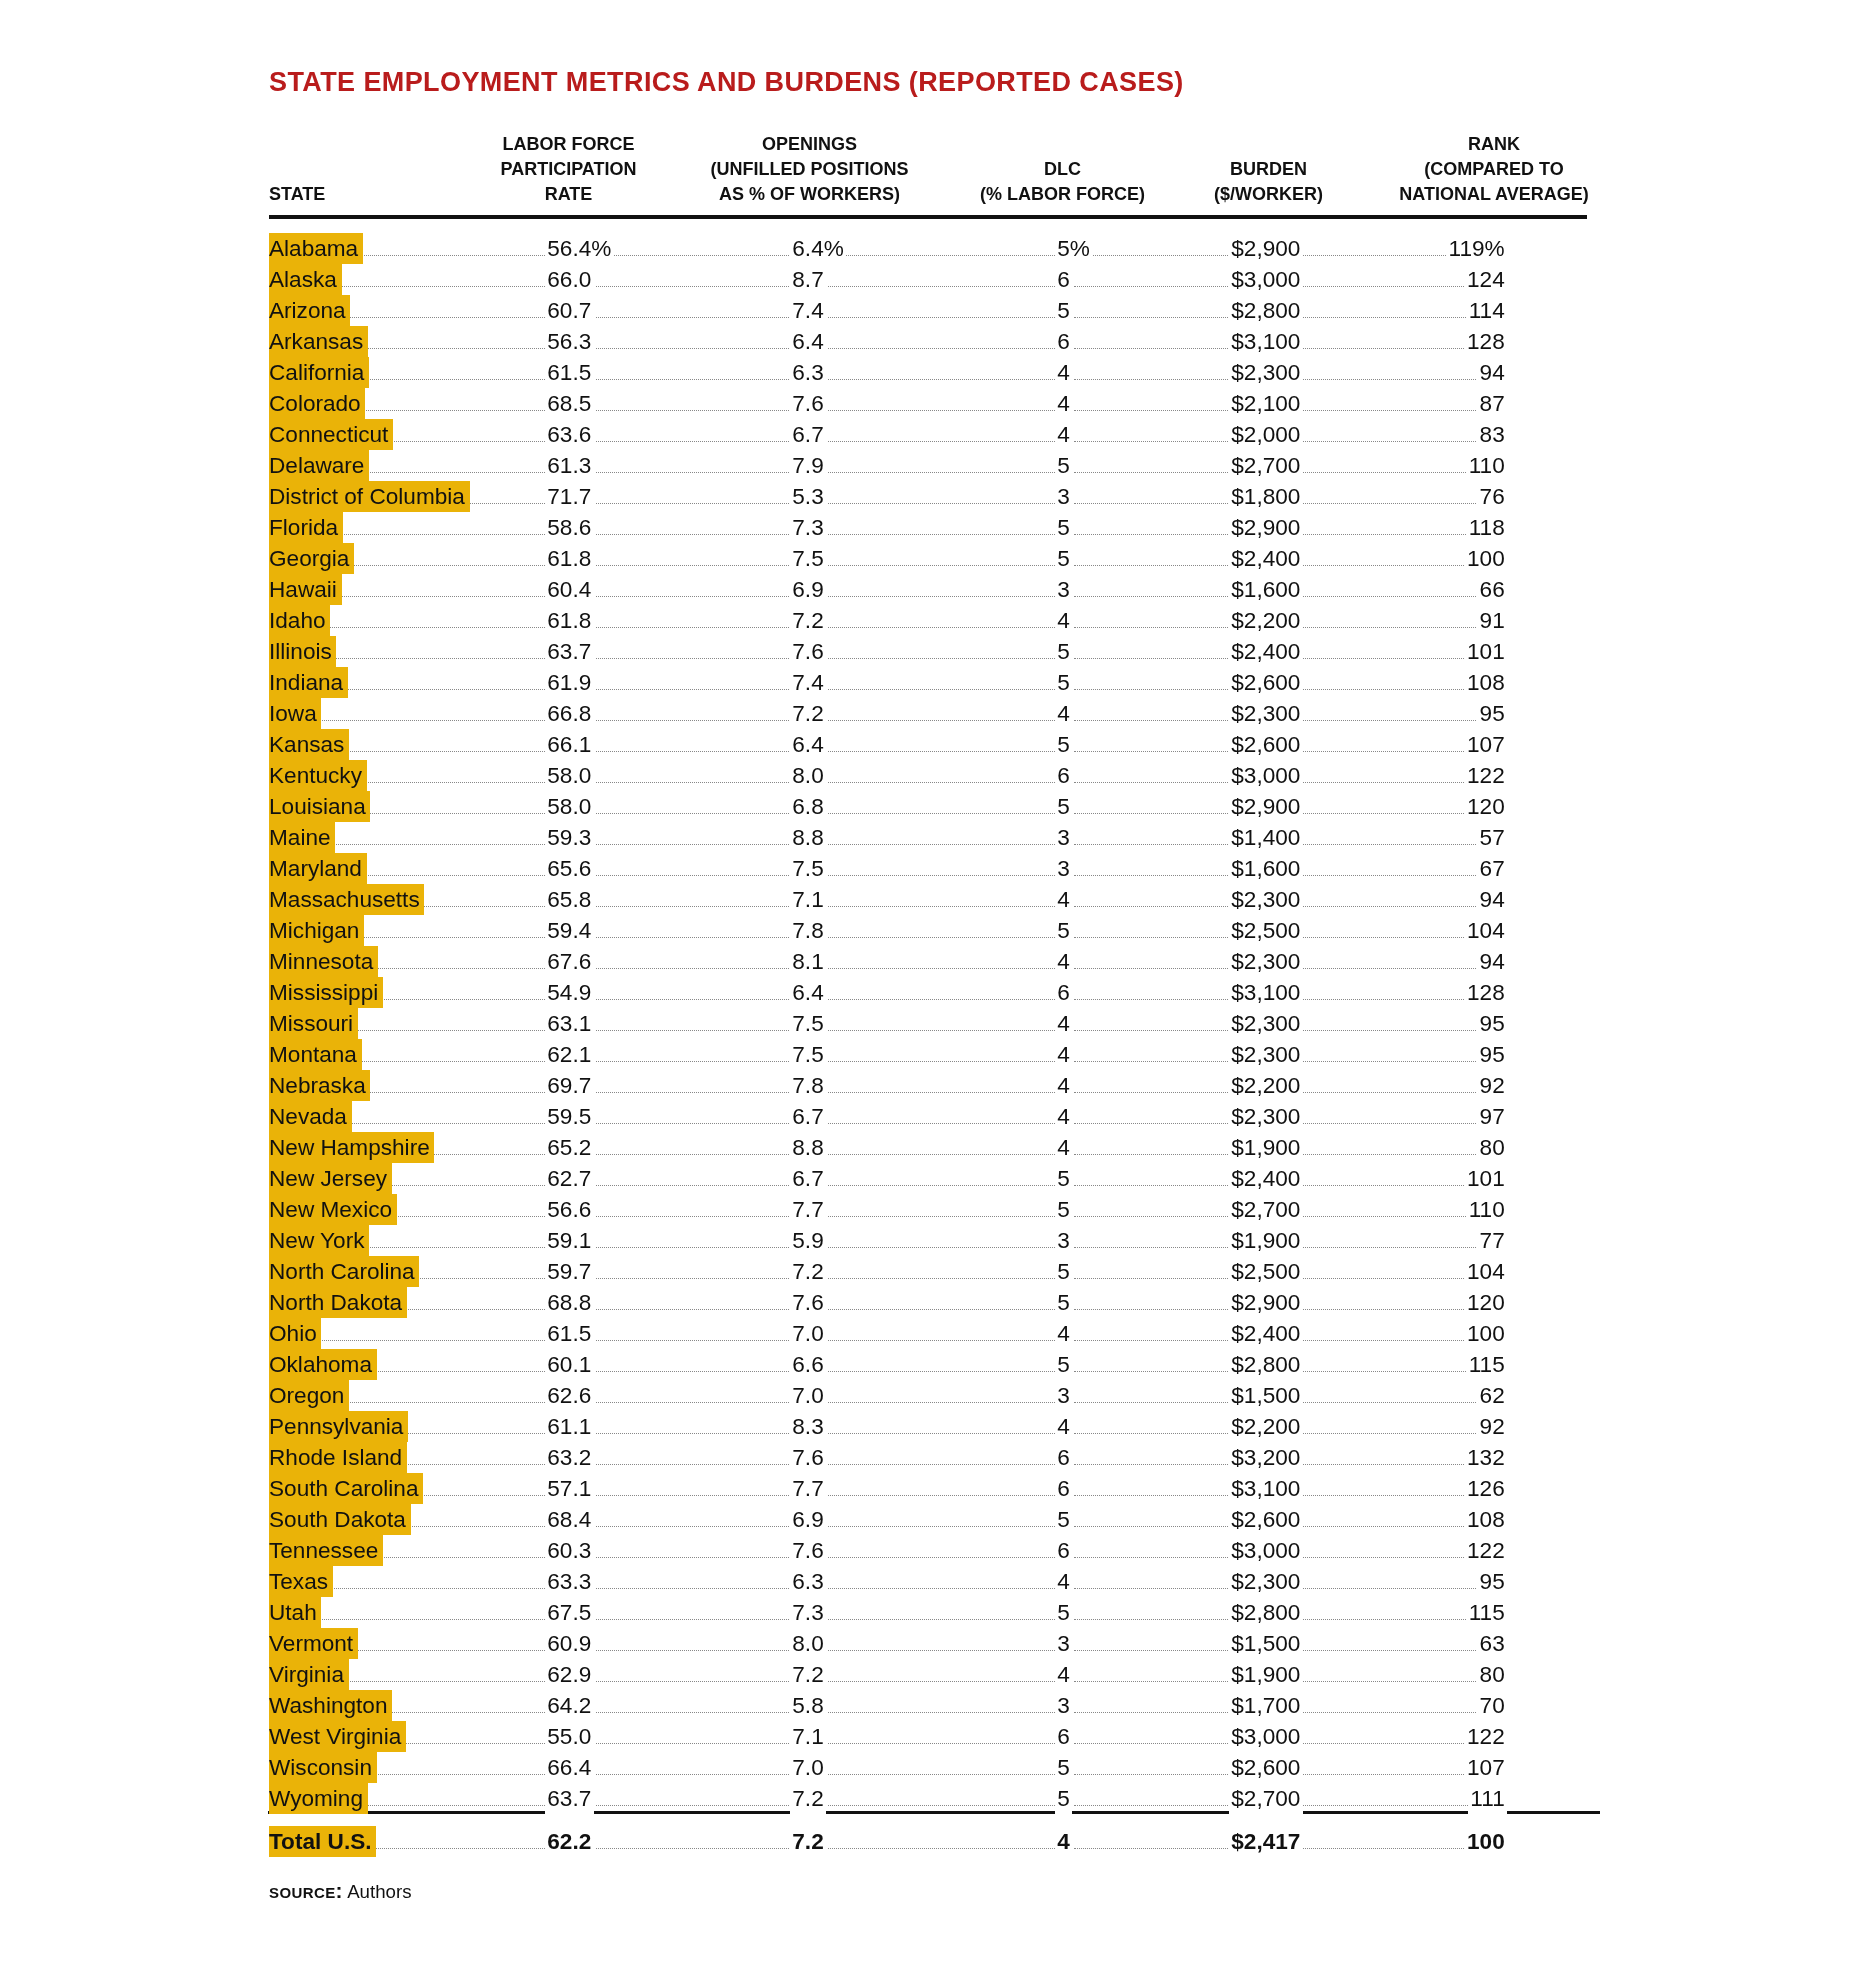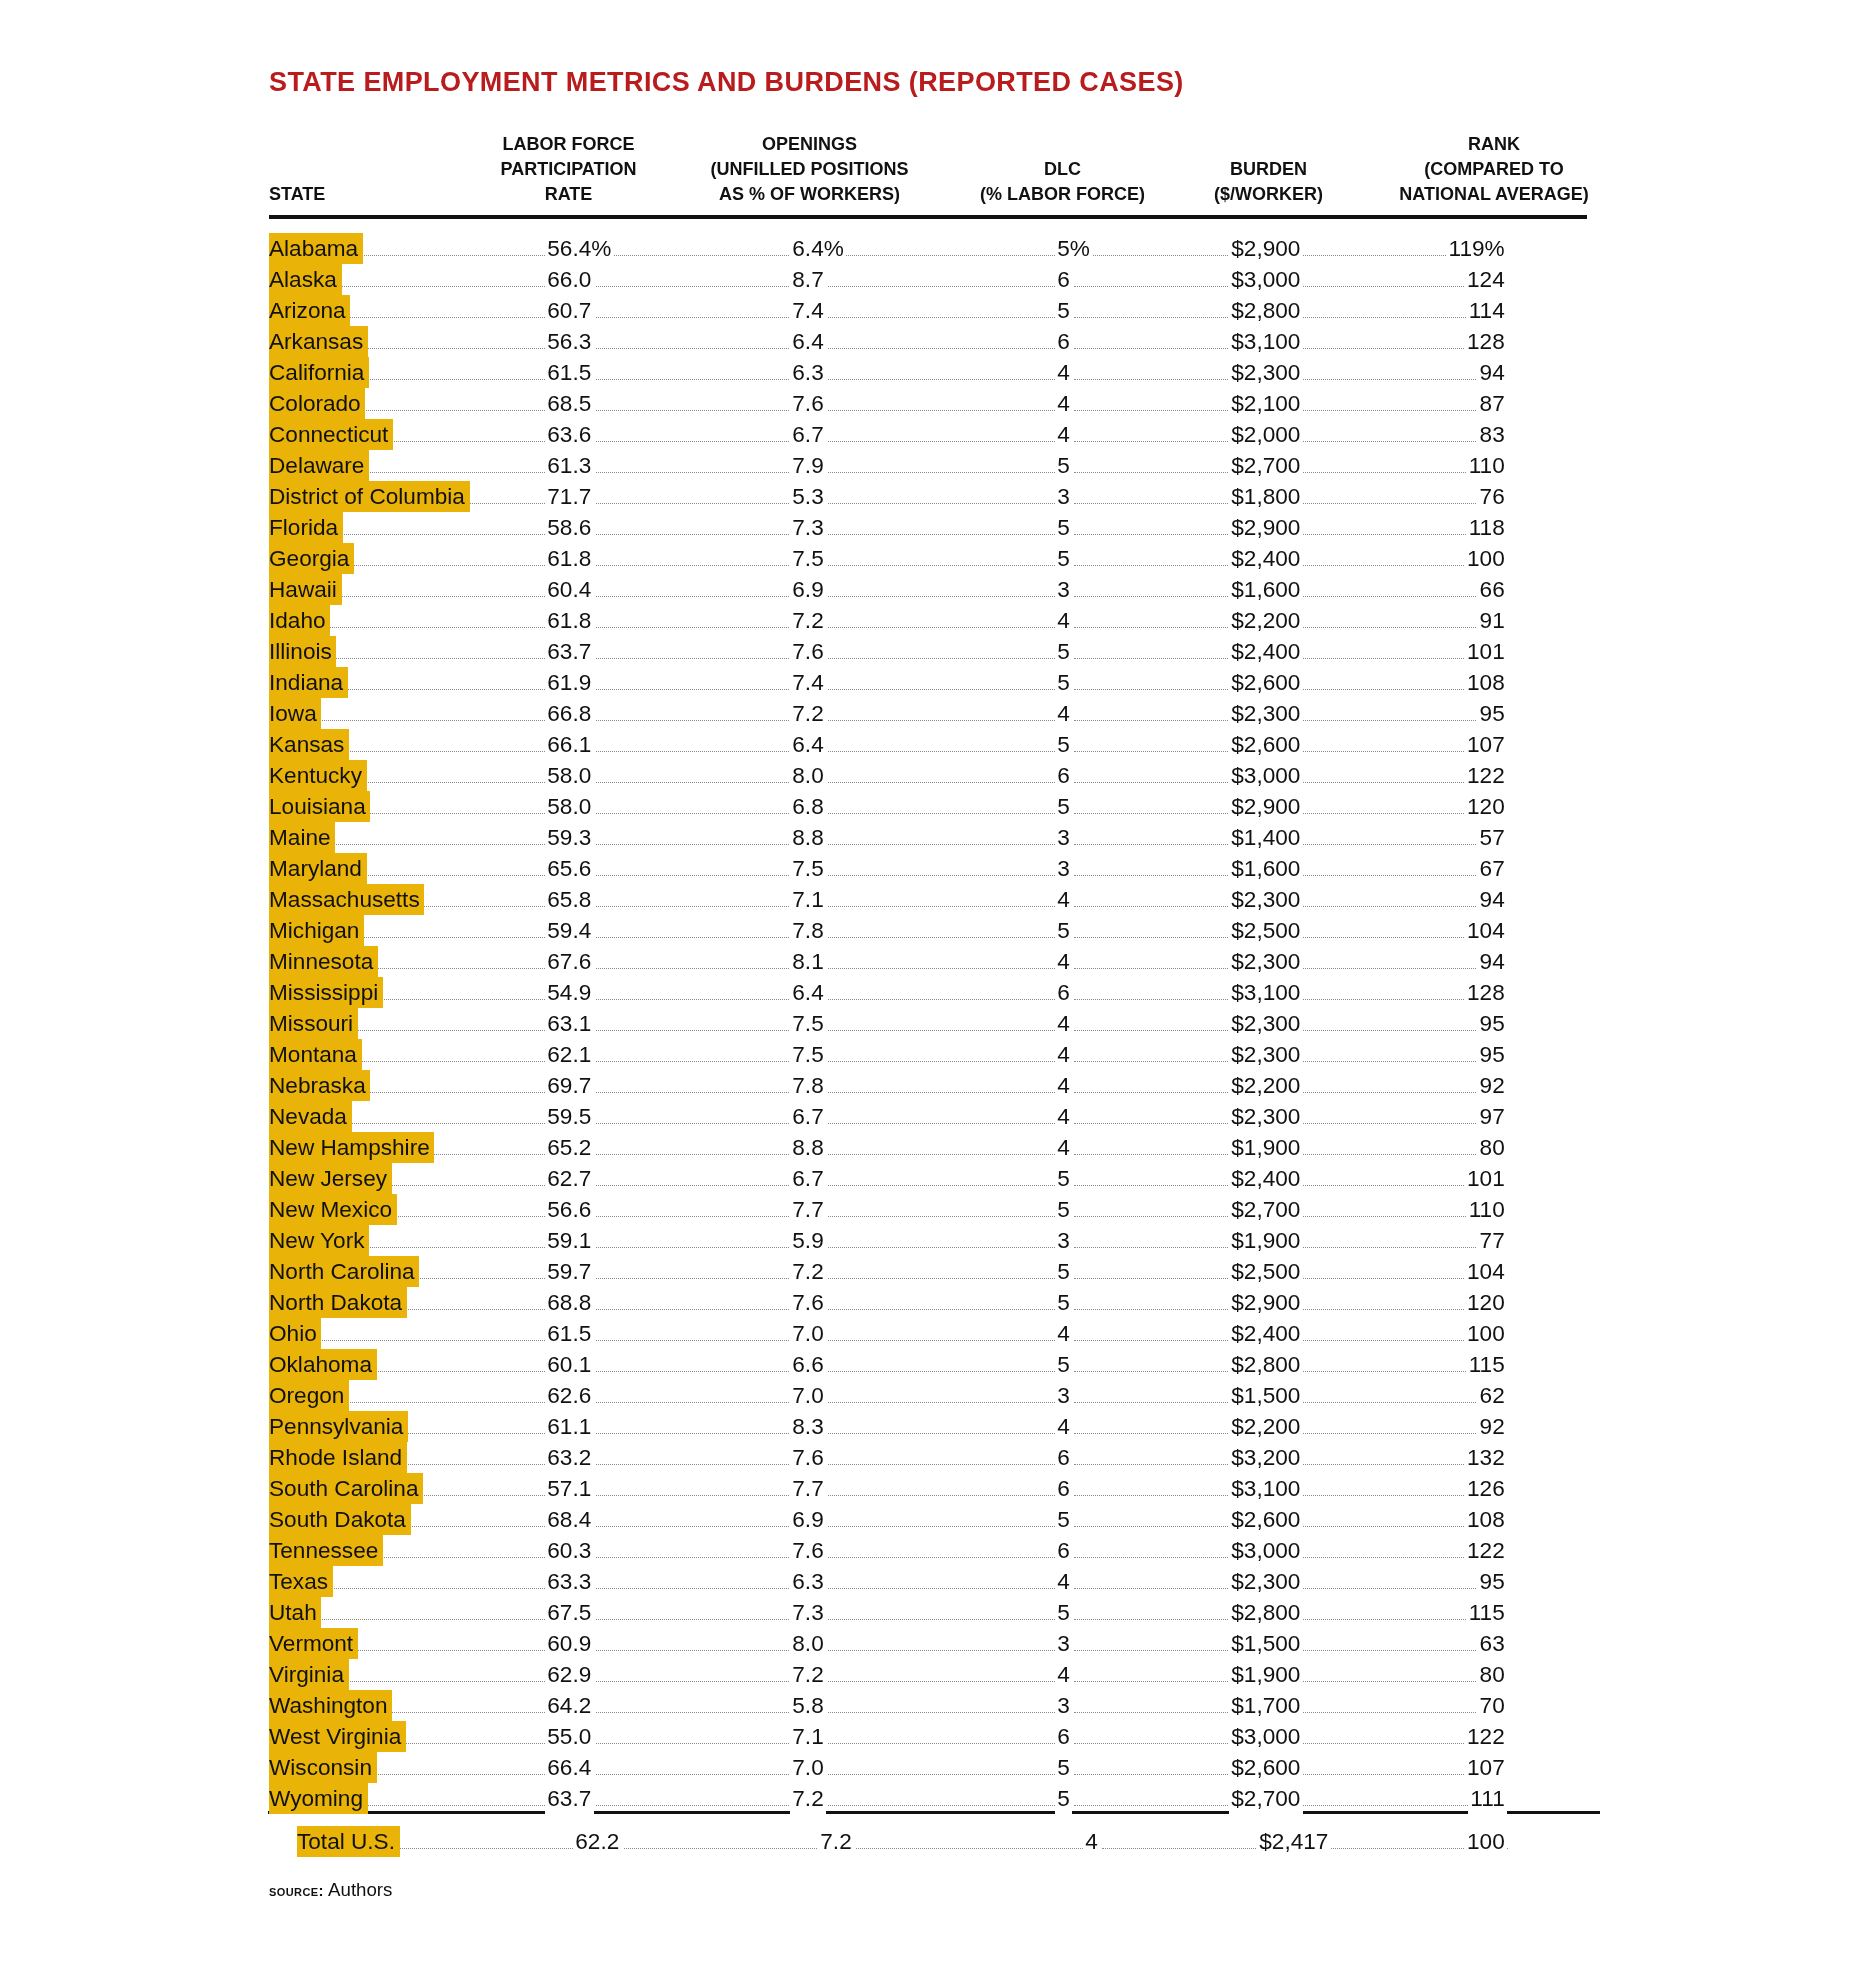--- a/index.html
+++ b/index.html
@@ -25,23 +25,23 @@
   .c-burden { left: 960px; }
   .c-rank { right: 85px; text-align: right; }
   .l1 { left: 0; width: 276px; }
   .l2 { left: 327px; width: 195px; }
   .l3 { left: 559px; width: 227px; }
   .l4 { left: 805px; width: 156px; }
   .l5 { left: 1032px; width: 179px; }
   .name-mask { background: #eab308; padding-right: 4.7px; position: relative; z-index: 2; }
   .val-mask { background: #fff; padding: 0 2.3px; z-index: 2; }
   .total { position: absolute; left: 269px; top: 1826px; width: 1323px; }
-  .total .row { font-weight: normal; margin-left: 28px; }
+  .total .row { font-weight: bold; }
   .source { position: absolute; left: 269px; top: 1879px; font-size: 18.7px; white-space: nowrap; }
-  .source .lbl { font-weight: bold; font-variant: small-caps; text-transform: lowercase; font-size: 15px; letter-spacing: 0.4px; }
+  .source .lbl { font-weight: bold; font-variant: small-caps; text-transform: lowercase; font-size: 21px; letter-spacing: 0.4px; }
 </style>
 </head>
 <body>
 
 <div class="title">STATE EMPLOYMENT METRICS AND BURDENS (REPORTED CASES)</div>
 
 <div class="hdr state">STATE</div>
 <div class="hdr" style="left:483px;width:171px;">
   <div>LABOR FORCE</div>
   <div>PARTICIPATION</div>

